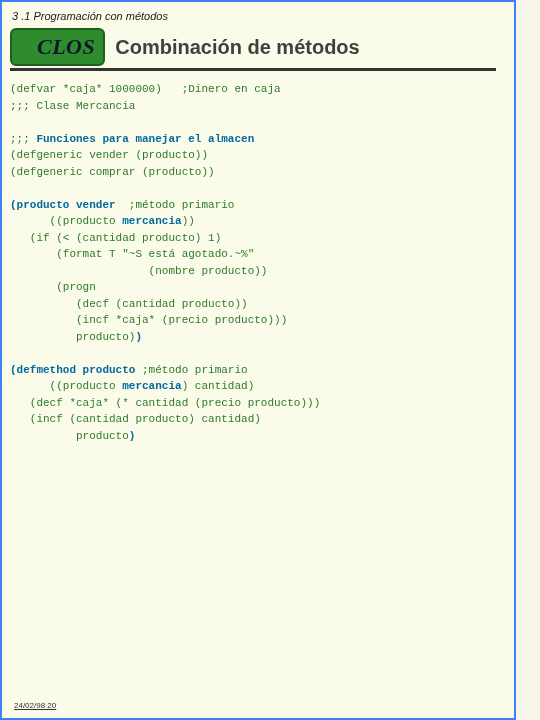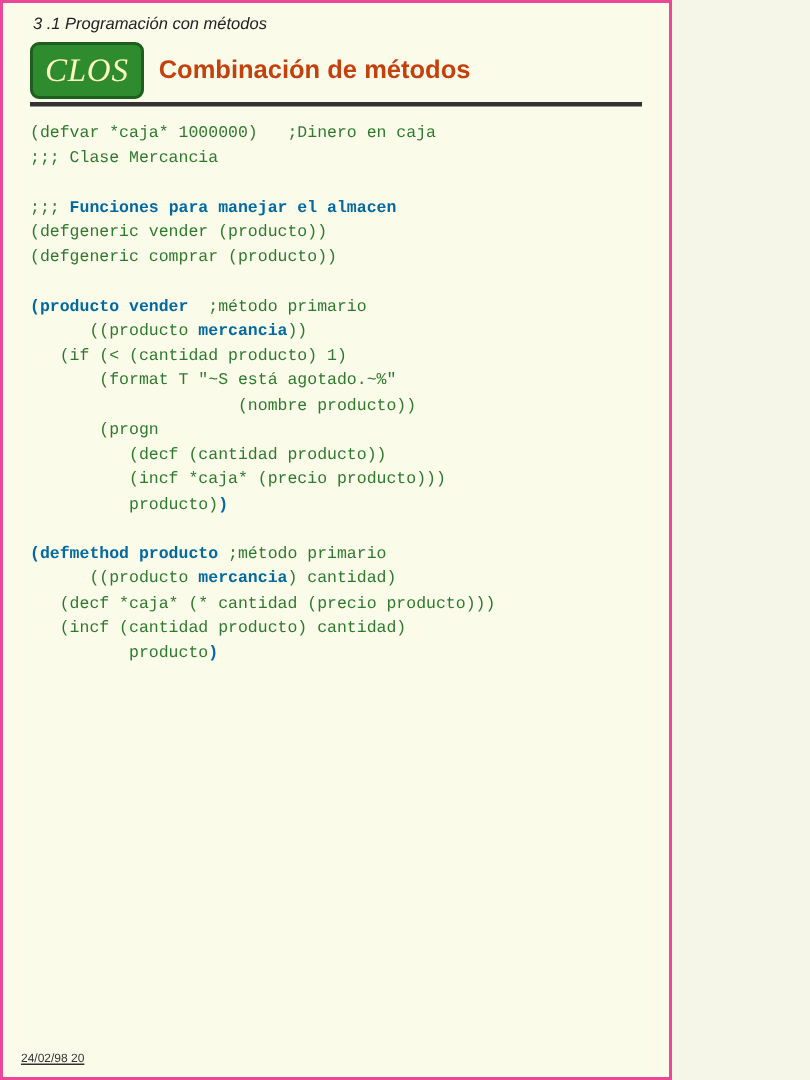--- a/index.html
+++ b/index.html
@@ -6,27 +6,27 @@
     margin: 0;
     padding: 0;
     background: #f5f5e8;
     font-family: Arial, Helvetica, sans-serif;
     width: 540px;
     height: 720px;
     overflow: hidden;
     box-sizing: border-box;
   }
   .slide {
-    width: 448px;
+    width: 516px;
     height: 720px;
     background: #fbfbea;
-    border: 2px solid #ec4899;
+    border: 2px solid #3b82f6;
     box-sizing: border-box;
     position: relative;
-    padding: 8px 18px 0 18px;
+    padding: 8px 18px 0 8px;
   }
   .section-label {
     font-style: italic;
     font-size: 11px;
     color: #222;
     margin: 0 0 6px 2px;
   }
   .title-row {
     display: flex;
     align-items: center;
@@ -35,29 +35,30 @@
   .badge {
     background: #2e8b2e;
     border: 2px solid #1e5e1e;
     border-radius: 6px;
     padding: 4px 8px;
     margin-right: 10px;
   }
   .badge-text {
     font-family: "Times New Roman", serif;
     font-style: italic;
-    font-weight: normal;
+    font-weight: bold;
     font-size: 22px;
-    color: #fef9c3;
+    color: #0f172a;
     letter-spacing: 0.5px;
+    margin-left: 17px;
   }
   .slide-title {
-    font-size: 17px;
+    font-size: 20px;
     font-weight: bold;
-    color: #c2410c;
+    color: #404040;
   }
   .rule {
     border: none;
     border-top: 3px solid #333;
     margin: 2px 0 10px 0;
   }
   .code {
     font-family: "Courier New", monospace;
     font-size: 11px;
     line-height: 1.5;

